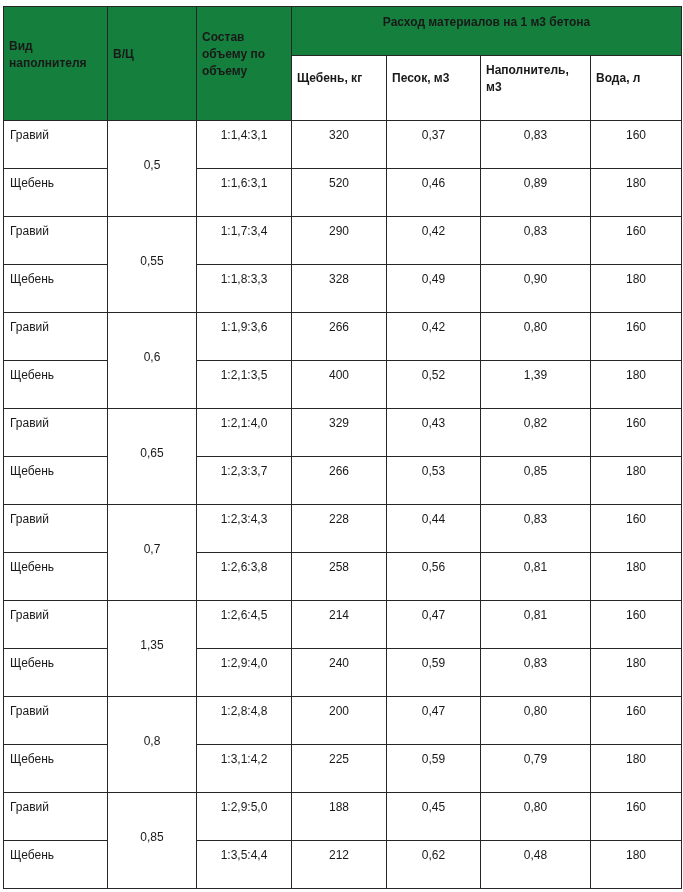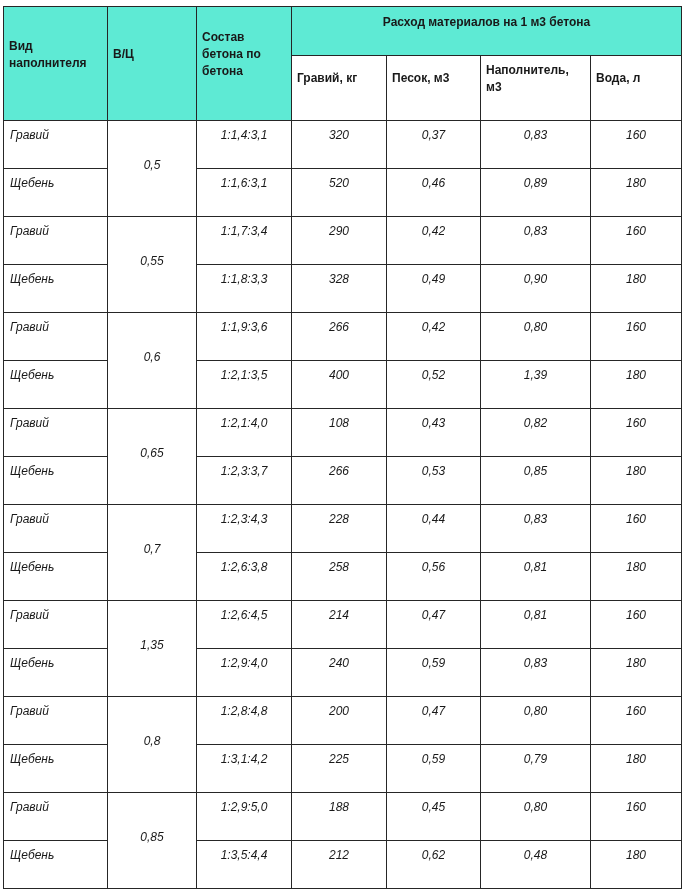--- a/index.html
+++ b/index.html
@@ -46,21 +46,21 @@
     padding: 6px 6px 8px 6px;
     vertical-align: top;
     text-align: center;
     line-height: 17px;
     color: #191919;
     box-sizing: border-box;
   }
 
   
   table.concrete th.hcell {
-    background: #5eead4;
+    background: #15803d;
     font-weight: bold;
     text-align: left;
     vertical-align: middle;
     padding: 0 6px 0 5px;
     margin-top: 48px;
   }
   table.concrete th.hcell > .vshift {
     display: block;
     position: relative;
     top: -9px;
@@ -78,21 +78,21 @@
     vertical-align: middle;
     padding: 0 6px 0 5px;
   }
   table.concrete td.subhead > .vshift {
     display: block;
     position: relative;
     top: -9.5px;
   }
 
   
-  table.concrete tbody tr { height: 48px; font-style: italic; }
+  table.concrete tbody tr { height: 48px; }
   table.concrete tbody td { height: 48px; }
   table.concrete td.name { text-align: left; }
   table.concrete td.wc {
     vertical-align: middle;
     padding-top: 12px;
     padding-bottom: 0;
   }
   table.concrete td.wc > .vshift {
     display: block;
     position: relative;
@@ -120,29 +120,29 @@
     </colgroup>
     <thead>
       <tr class="r1">
         <th class="hcell" rowspan="2">
             <span class="vshift">Вид наполнителя</span>
           </th>
         <th class="hcell" rowspan="2">
             <span class="vshift">В/Ц</span>
           </th>
         <th class="hcell" rowspan="2">
-            <span class="vshift">Состав бетона по бетона</span>
+            <span class="vshift">Состав объему по объему</span>
           </th>
         <th class="hcell center" colspan="4">
             <span class="vshift">Расход материалов на 1 м3 бетона</span>
           </th>
       </tr>
       <tr class="r2">
         <td class="subhead">
-            <span class="vshift">Гравий, кг</span>
+            <span class="vshift">Щебень, кг</span>
           </td>
         <td class="subhead">
             <span class="vshift">Песок, м3</span>
           </td>
         <td class="subhead">
             <span class="vshift">Наполнитель, м3</span>
           </td>
         <td class="subhead">
             <span class="vshift">Вода, л</span>
           </td>
@@ -205,21 +205,21 @@
         <td>0,52</td>
         <td>1,39</td>
         <td>180</td>
       </tr>
       <tr>
         <td class="name">Гравий</td>
         <td class="wc" rowspan="2">
             <span class="vshift">0,65</span>
           </td>
         <td>1:2,1:4,0</td>
-        <td>108</td>
+        <td>329</td>
         <td>0,43</td>
         <td>0,82</td>
         <td>160</td>
       </tr>
       <tr>
         <td class="name">Щебень</td>
         <td>1:2,3:3,7</td>
         <td>266</td>
         <td>0,53</td>
         <td>0,85</td>

